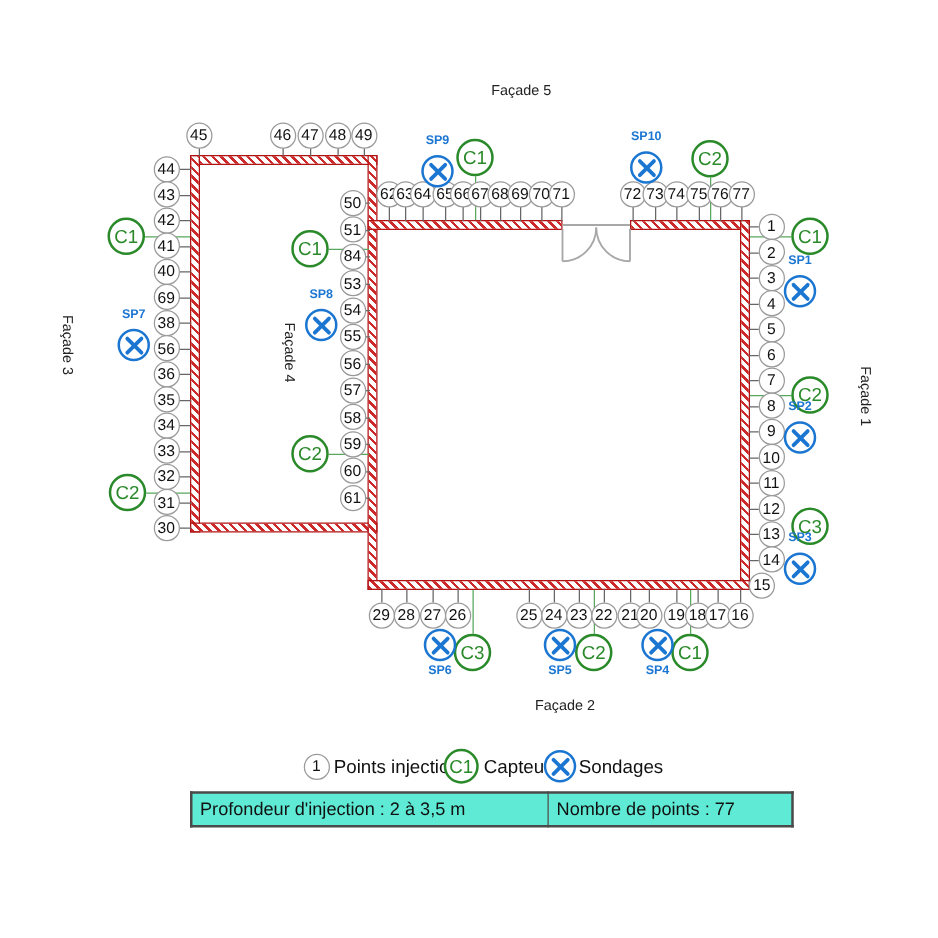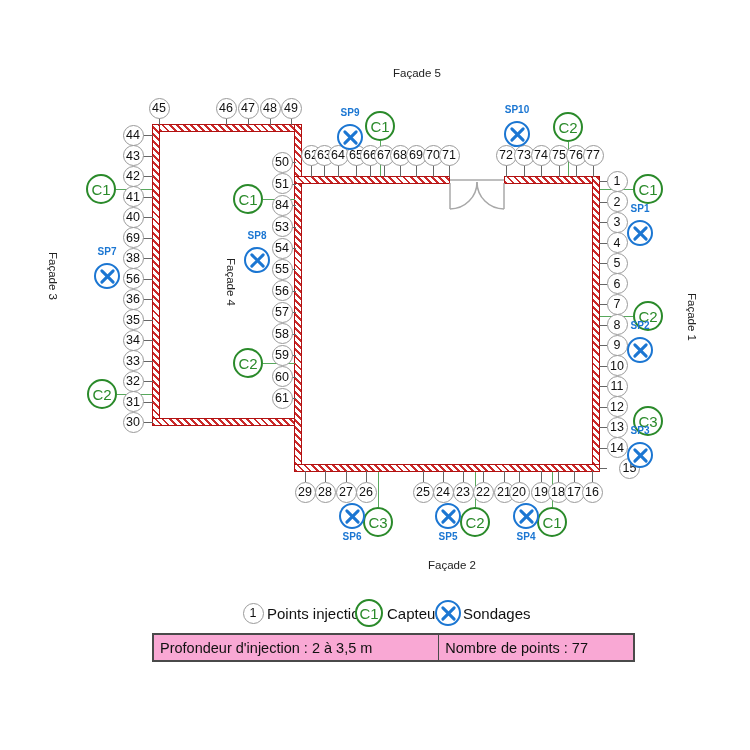--- a/index.html
+++ b/index.html
@@ -19,21 +19,21 @@
   .xb{position:absolute;left:50%;top:50%;width:3px;height:19px;background:#1b76d2;
       border-radius:1.5px;margin:-9.5px 0 0 -1.5px;}
   .xb.a{transform:rotate(45deg);} .xb.b{transform:rotate(-45deg);}
   .sp-label{position:absolute;width:48px;text-align:center;font-size:10px;font-weight:bold;
       color:#1b76d2;z-index:4;}
   .facade{position:absolute;font-size:11.5px;color:#222;text-align:center;width:80px;z-index:2;}
   .leg-label{position:absolute;font-size:15px;color:#111;white-space:nowrap;}
   #door-layer{position:absolute;left:0;top:0;z-index:2;pointer-events:none;}
   #info-table{position:absolute;left:152px;top:633px;width:483px;border-collapse:collapse;
       font-size:14.5px;color:#111;}
-  #info-table td{border:1.6px solid #4a4a4a;height:25px;padding:0 0 0 6px;background:#f9a8d4;}
+  #info-table td{border:1.6px solid #4a4a4a;height:25px;padding:0 0 0 6px;background:#5eead4;}
   #info-table{border:2px solid #4a4a4a;}
   #watermark{position:absolute;left:595px;top:706px;width:150px;text-align:right;
       font-size:15.5px;color:#1a1a1a;}
 </style>
 </head>
 <body>
 
 <div id="canvas">
 
   <div id="plan" style="position:absolute;left:0;top:0;width:750px;height:750px;">
@@ -174,21 +174,21 @@
       <div class="pt" style="left: 606.5px; top: 355px;">10</div>
       <div class="seg" style="left: 599px; top: 386px; width: 8px; height: 1px; background: rgb(102, 102, 102);"></div>
       <div class="pt" style="left: 606.5px; top: 375.5px;">11</div>
       <div class="seg" style="left: 599px; top: 406.5px; width: 8px; height: 1px; background: rgb(102, 102, 102);"></div>
       <div class="pt" style="left: 606.5px; top: 396px;">12</div>
       <div class="seg" style="left: 599px; top: 427px; width: 8px; height: 1px; background: rgb(102, 102, 102);"></div>
       <div class="pt" style="left: 606.5px; top: 416.5px;">13</div>
       <div class="seg" style="left: 599px; top: 447.5px; width: 8px; height: 1px; background: rgb(102, 102, 102);"></div>
       <div class="pt" style="left: 606.5px; top: 437px;">14</div>
       <div class="seg" style="left: 599px; top: 468px; width: 8px; height: 1px; background: rgb(102, 102, 102);"></div>
-      <div class="pt" style="left: 619px; top: 457.5px;">15</div>
+      <div class="pt" style="left: 599px; top: 457.5px;">15</div>
       <div class="seg" style="left: 305px; top: 471px; width: 1px; height: 11px; background: rgb(102, 102, 102);"></div>
       <div class="pt" style="left: 294.5px; top: 481.5px;">29</div>
       <div class="seg" style="left: 325px; top: 471px; width: 1px; height: 11px; background: rgb(102, 102, 102);"></div>
       <div class="pt" style="left: 314.5px; top: 481.5px;">28</div>
       <div class="seg" style="left: 346px; top: 471px; width: 1px; height: 11px; background: rgb(102, 102, 102);"></div>
       <div class="pt" style="left: 335.5px; top: 481.5px;">27</div>
       <div class="seg" style="left: 366px; top: 471px; width: 1px; height: 11px; background: rgb(102, 102, 102);"></div>
       <div class="pt" style="left: 355.5px; top: 481.5px;">26</div>
       <div class="seg" style="left: 423px; top: 471px; width: 1px; height: 11px; background: rgb(102, 102, 102);"></div>
       <div class="pt" style="left: 412.5px; top: 481.5px;">25</div>

